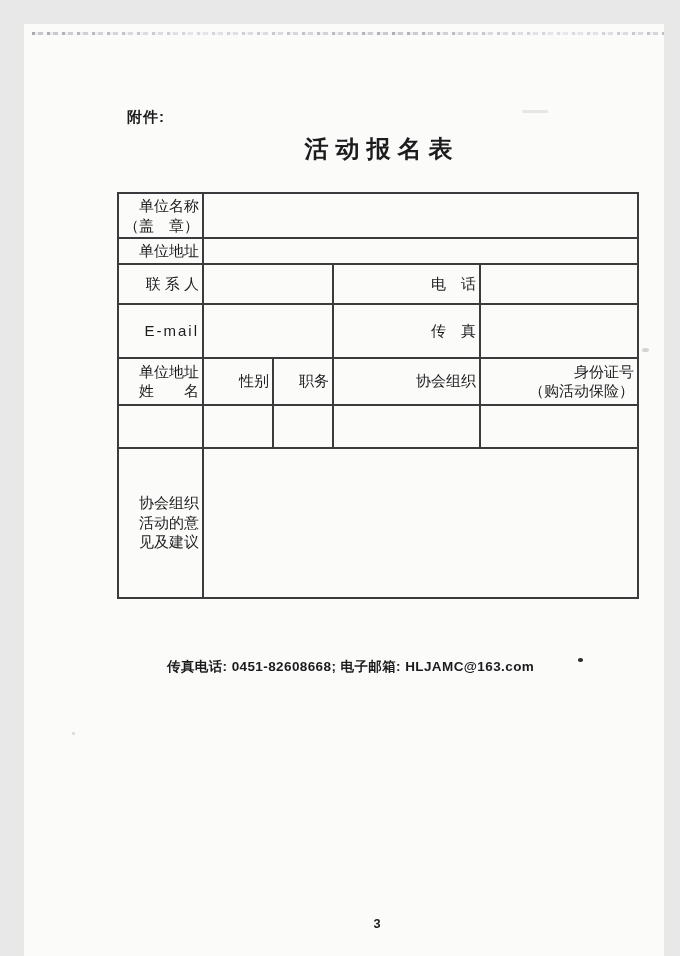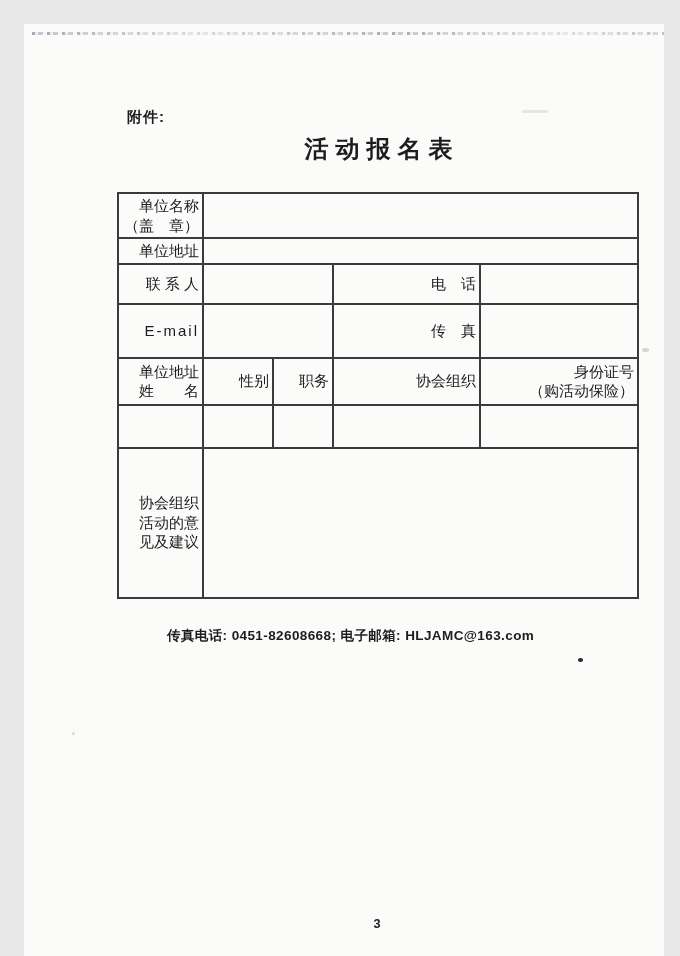--- a/index.html
+++ b/index.html
@@ -63,21 +63,21 @@
     white-space: pre-line;
   }
   td.lbl { padding: 2px 3px; }
   td.email-lbl { letter-spacing: 2px; }
   td.small-lbl { font-size: 14px; line-height: 1.35; }
   .note1 {
     position: absolute; left: 97px; top: 571px;
     font-size: 13.5px; font-weight: bold; letter-spacing: .4px;
   }
   .note2 {
-    position: absolute; left: 135px; top: 595px;
+    position: absolute; left: 135px; top: 626px;
     font-size: 13.5px; font-weight: bold; letter-spacing: .4px;
   }
   .pageno {
     position: absolute; left: 0; top: 886px; width: 690px;
     text-align: center; font-size: 12.5px; font-weight: bold;
     font-family: "Liberation Mono", "DejaVu Sans Mono", monospace;
   }
 </style>
 </head>
 <body>

